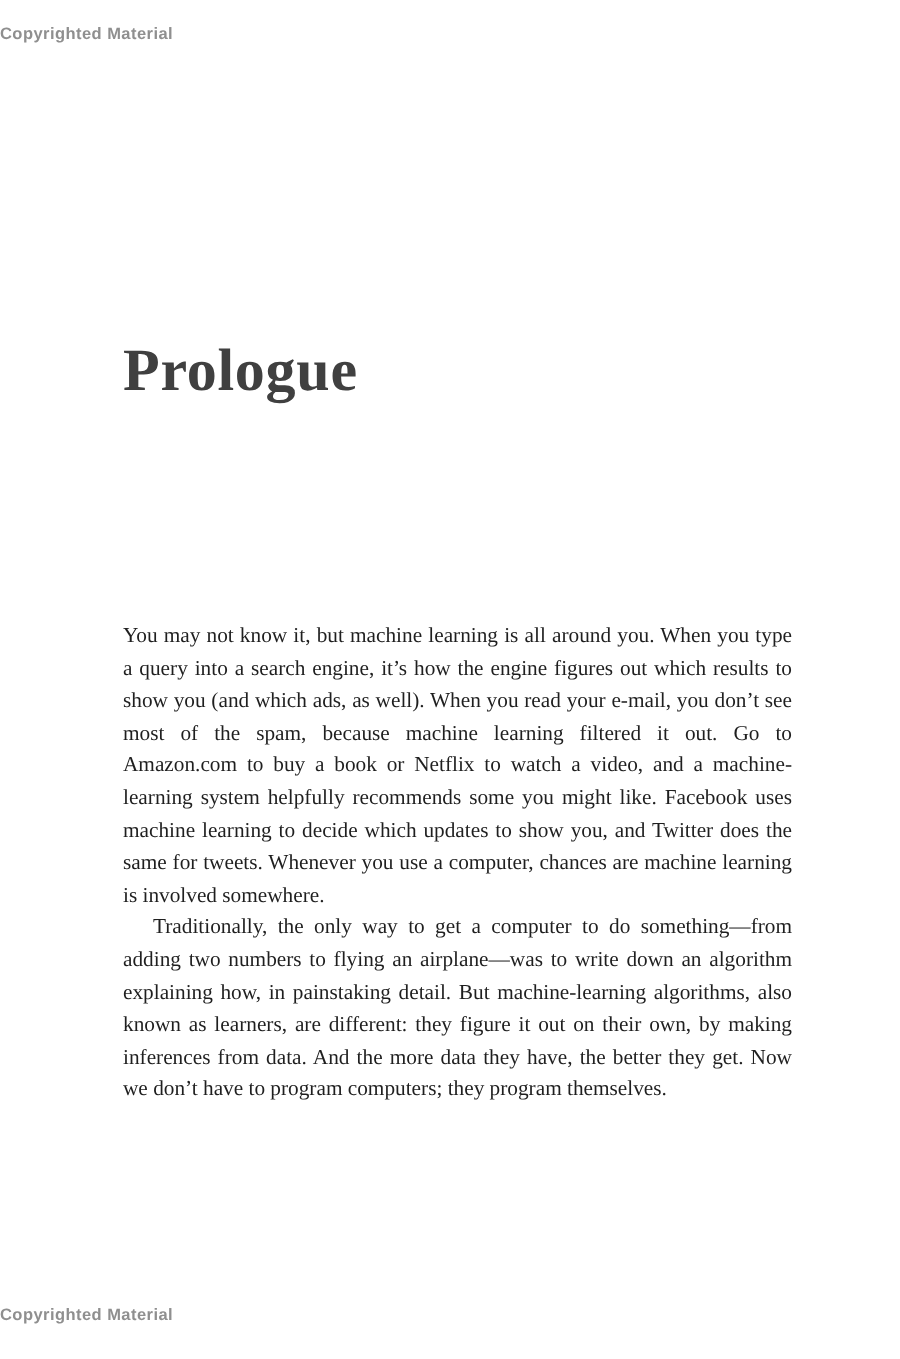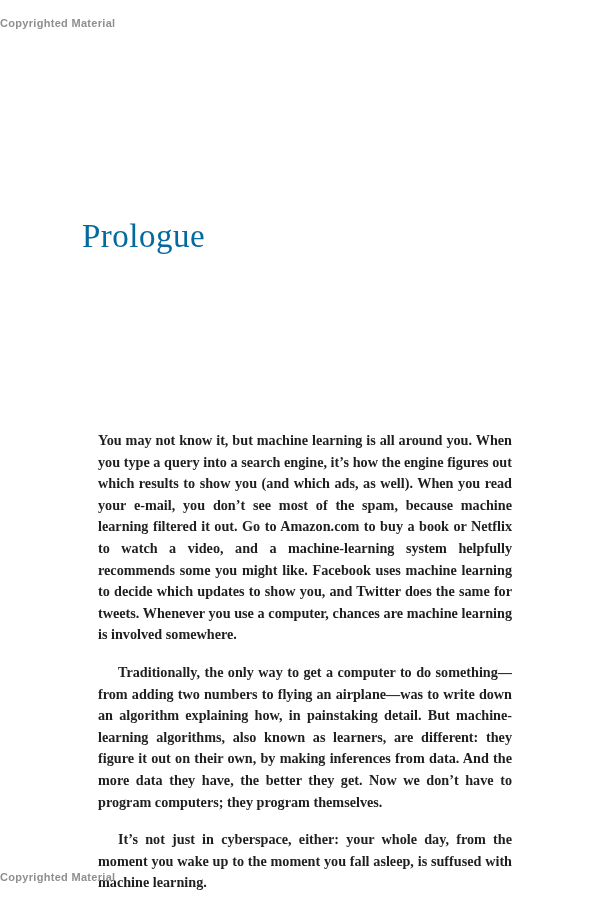--- a/index.html
+++ b/index.html
@@ -25,39 +25,38 @@
     font-size: 11px;
     letter-spacing: 0.3px;
     color: #8f8f8f;
   }
   .notice-top { top: 17px; }
   .notice-bottom { top: 871px; }
   .title {
     position: absolute;
     left: 82px;
     top: 196px;
-    font-size: 33px;
-    font-weight: 400;
+    font-size: 40px;
+    font-weight: 700;
     letter-spacing: 0.5px;
-    color: #0369a1;
+    color: #404040;
   }
   .body-text {
     position: absolute;
     left: 82px;
     top: 414px;
     width: 446px;
     font-size: 14.2px;
     line-height: 21.6px;
     text-align: justify;
     color: #1f1f1f;
   }
   .body-text p {
-    margin: 16px;
+    margin: 0;
     padding: 0;
-    font-weight: bold;
   }
   .body-text p + p {
     text-indent: 20px;
   }
   .page-number {
     position: absolute;
     left: 82px;
     top: 843px;
     width: 446px;
     text-align: right;
@@ -70,19 +69,18 @@
 
 <div class="page">
 
   <div class="notice notice-top">Copyrighted Material</div>
 
   <h1 class="title">Prologue</h1>
 
   <div class="body-text">
     <p>You may not know it, but machine learning is all around you. When you type a query into a search engine, it’s how the engine figures out which results to show you (and which ads, as well). When you read your e-mail, you don’t see most of the spam, because machine learning filtered it out. Go to Amazon.com to buy a book or Netflix to watch a video, and a machine-learning system helpfully recommends some you might like. Facebook uses machine learning to decide which updates to show you, and Twitter does the same for tweets. Whenever you use a computer, chances are machine learning is involved somewhere.</p>
     <p>Traditionally, the only way to get a computer to do something—from adding two numbers to flying an airplane—was to write down an algorithm explaining how, in painstaking detail. But machine-learning algorithms, also known as learners, are different: they figure it out on their own, by making inferences from data. And the more data they have, the better they get. Now we don’t have to program computers; they program themselves.</p>
-    <p>It’s not just in cyberspace, either: your whole day, from the moment you wake up to the moment you fall asleep, is suffused with machine learning.</p>
   </div>
 
 
   <div class="notice notice-bottom">Copyrighted Material</div>
 
 </div>
 
 </body></html>

